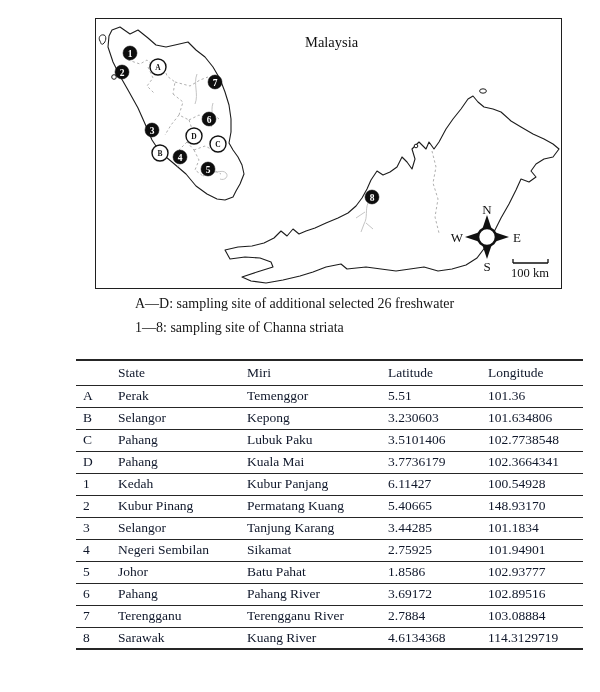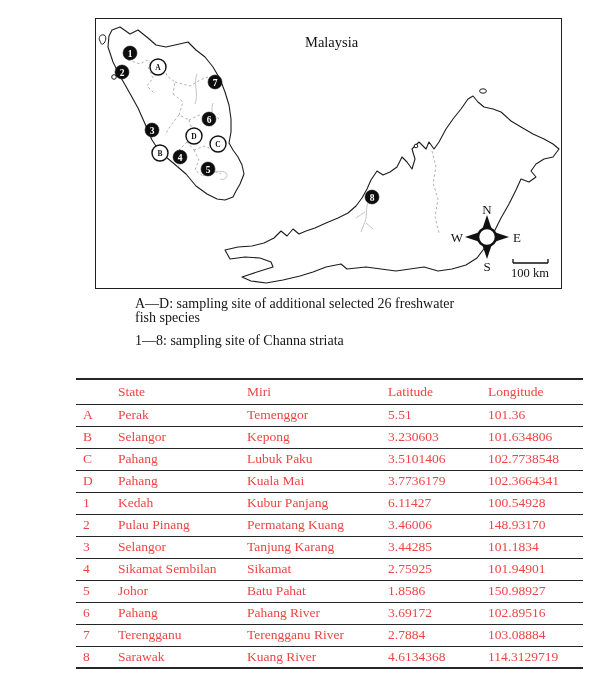--- a/index.html
+++ b/index.html
@@ -38,23 +38,23 @@
   .scale-line { fill:none; stroke:#111; stroke-width:1.3; }
   .scale-text { font-family:"Liberation Serif",serif; font-size:12.5px; fill:#111; text-anchor:middle; }
   
   .captions {
     position:absolute; left:135px; top:297px; width:410px;
     font-size:14px; line-height:13.6px; color:#151515;
   }
   .caption2 { margin-top:10px; }
   
   table.coords {
-    position:absolute; left:76px; top:378px; width:507px;
+    position:absolute; left:76px; top:359px; width:507px;
     border-collapse:collapse; table-layout:fixed;
-    font-size:13.5px; color:#ef4444;
+    font-size:13.5px; color:#0f172a;
     border-top:2px solid #262626; border-bottom:2px solid #262626;
   }
   table.coords th, table.coords td {
     padding:0; font-weight:normal; text-align:left; vertical-align:middle;
     white-space:nowrap; overflow:hidden;
   }
   table.coords thead tr { height:25px; }
   table.coords thead th { border-bottom:1.7px solid #262626; }
   table.coords tbody tr { height:22px; }
   table.coords tbody td { border-bottom:1.7px solid #262626; }
@@ -166,21 +166,20 @@
           <g>
             <circle cx="98" cy="117" r="8" class="mk-lettered"></circle>
             <text x="98" y="117.5" class="mk-label-lettered">D</text>
           </g>
         </g>
     </svg>
   </div>
 
   <div class="captions">
     <div>A—D: sampling site of additional selected 26 freshwater</div>
-    <div>fish species</div>
     <div class="caption2">1—8: sampling site of Channa striata</div>
   </div>
 
   <table class="coords">
     <colgroup>
       <col style="width:42px">
         <col style="width:129px">
         <col style="width:141px">
       <col style="width:100px">
         <col style="width:95px">
@@ -225,45 +224,45 @@
         </tr>
         <tr>
           <td class="c0">1</td>
           <td>Kedah</td>
           <td>Kubur Panjang</td>
           <td>6.11427</td>
           <td>100.54928</td>
         </tr>
         <tr>
           <td class="c0">2</td>
-          <td>Pulau Pinang</td>
+          <td>Kubur Pinang</td>
           <td>Permatang Kuang</td>
-          <td>3.46006</td>
+          <td>5.40665</td>
           <td>148.93170</td>
         </tr>
         <tr>
           <td class="c0">3</td>
           <td>Selangor</td>
           <td>Tanjung Karang</td>
           <td>3.44285</td>
           <td>101.1834</td>
         </tr>
         <tr>
           <td class="c0">4</td>
-          <td>Sikamat Sembilan</td>
+          <td>Negeri Sembilan</td>
           <td>Sikamat</td>
           <td>2.75925</td>
           <td>101.94901</td>
         </tr>
         <tr>
           <td class="c0">5</td>
           <td>Johor</td>
           <td>Batu Pahat</td>
           <td>1.8586</td>
-          <td>150.98927</td>
+          <td>102.93777</td>
         </tr>
         <tr>
           <td class="c0">6</td>
           <td>Pahang</td>
           <td>Pahang River</td>
           <td>3.69172</td>
           <td>102.89516</td>
         </tr>
         <tr>
           <td class="c0">7</td>

